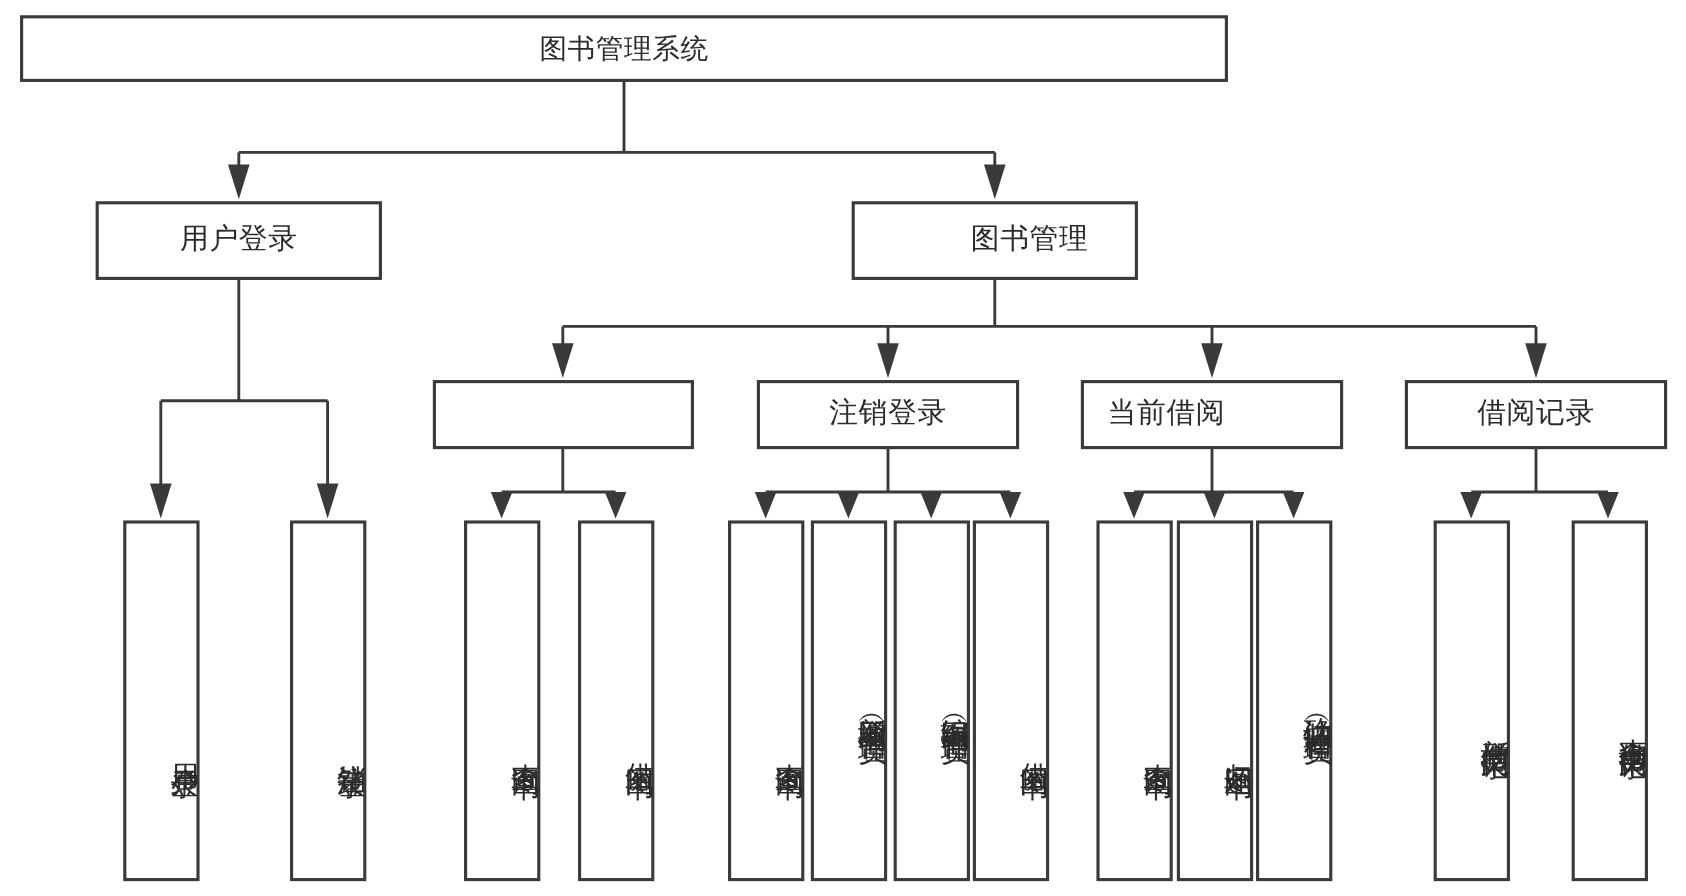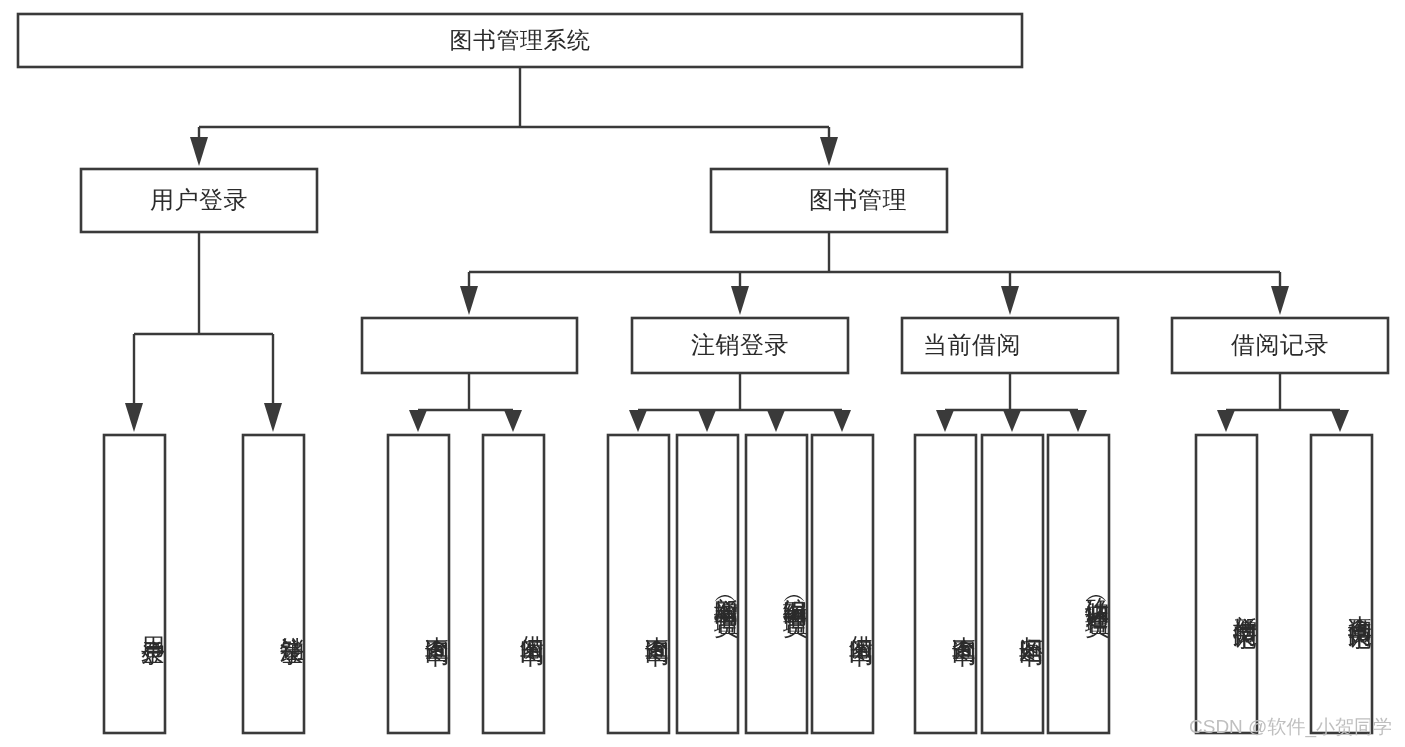--- a/index.html
+++ b/index.html
@@ -200,14 +200,13 @@
   <div class="node-label vertical" style="left:608px; top:506px;  width:61px; height:227px;">查询图书</div>
   <div class="node-label vertical" style="left:677px; top:442px;  width:61px; height:291px;">新增图书（管理员）</div>
   <div class="node-label vertical" style="left:746px; top:442px;  width:61px; height:291px;">编辑图书（管理员）</div>
   <div class="node-label vertical" style="left:812px; top:506px;  width:61px; height:227px;">借阅图书</div>
   <div class="node-label vertical" style="left:915px; top:506px;  width:61px; height:227px;">查询图书</div>
   <div class="node-label vertical" style="left:982px; top:506px;  width:61px; height:227px;">归还图书</div>
   <div class="node-label vertical" style="left:1048px;top:442px;  width:61px; height:291px;">确认归还（管理员）</div>
   <div class="node-label vertical" style="left:1196px;top:470px;  width:61px; height:263px;">新增借阅记录</div>
   <div class="node-label vertical" style="left:1311px;top:470px;  width:61px; height:263px;">查询借阅记录</div>
 
-  <div class="watermark">CSDN @软件_小贺同学</div>
 </div>
 
 </body></html>

